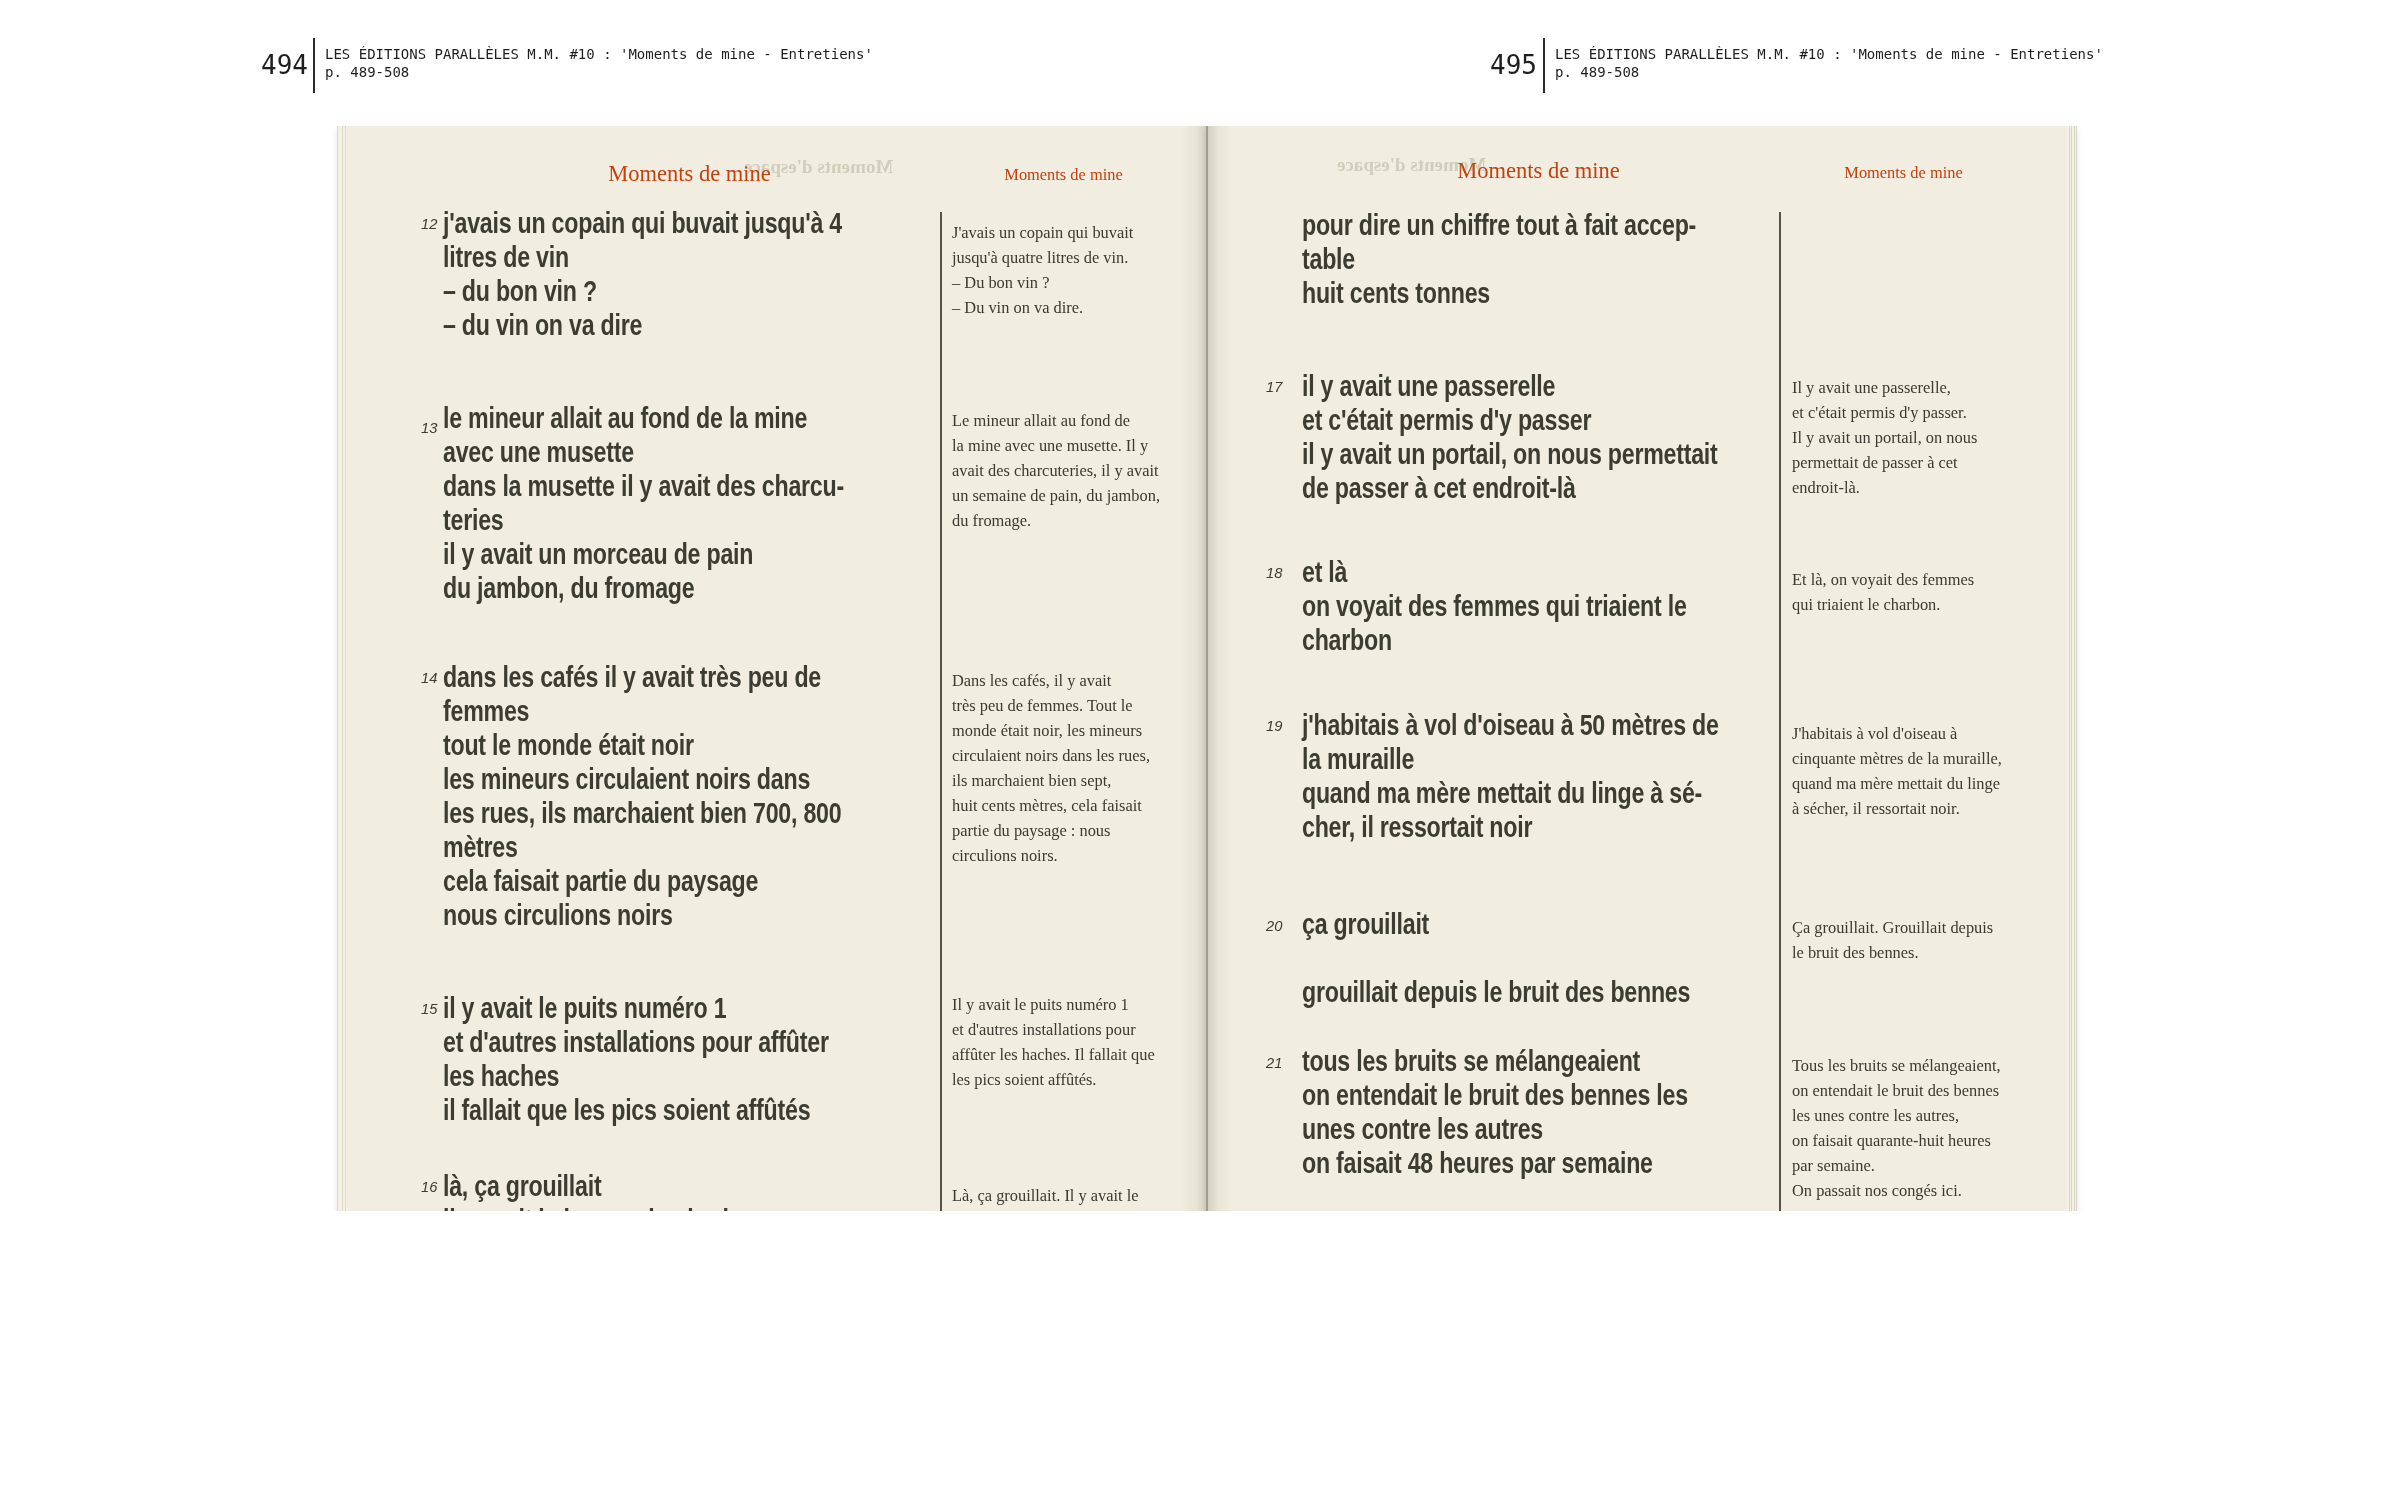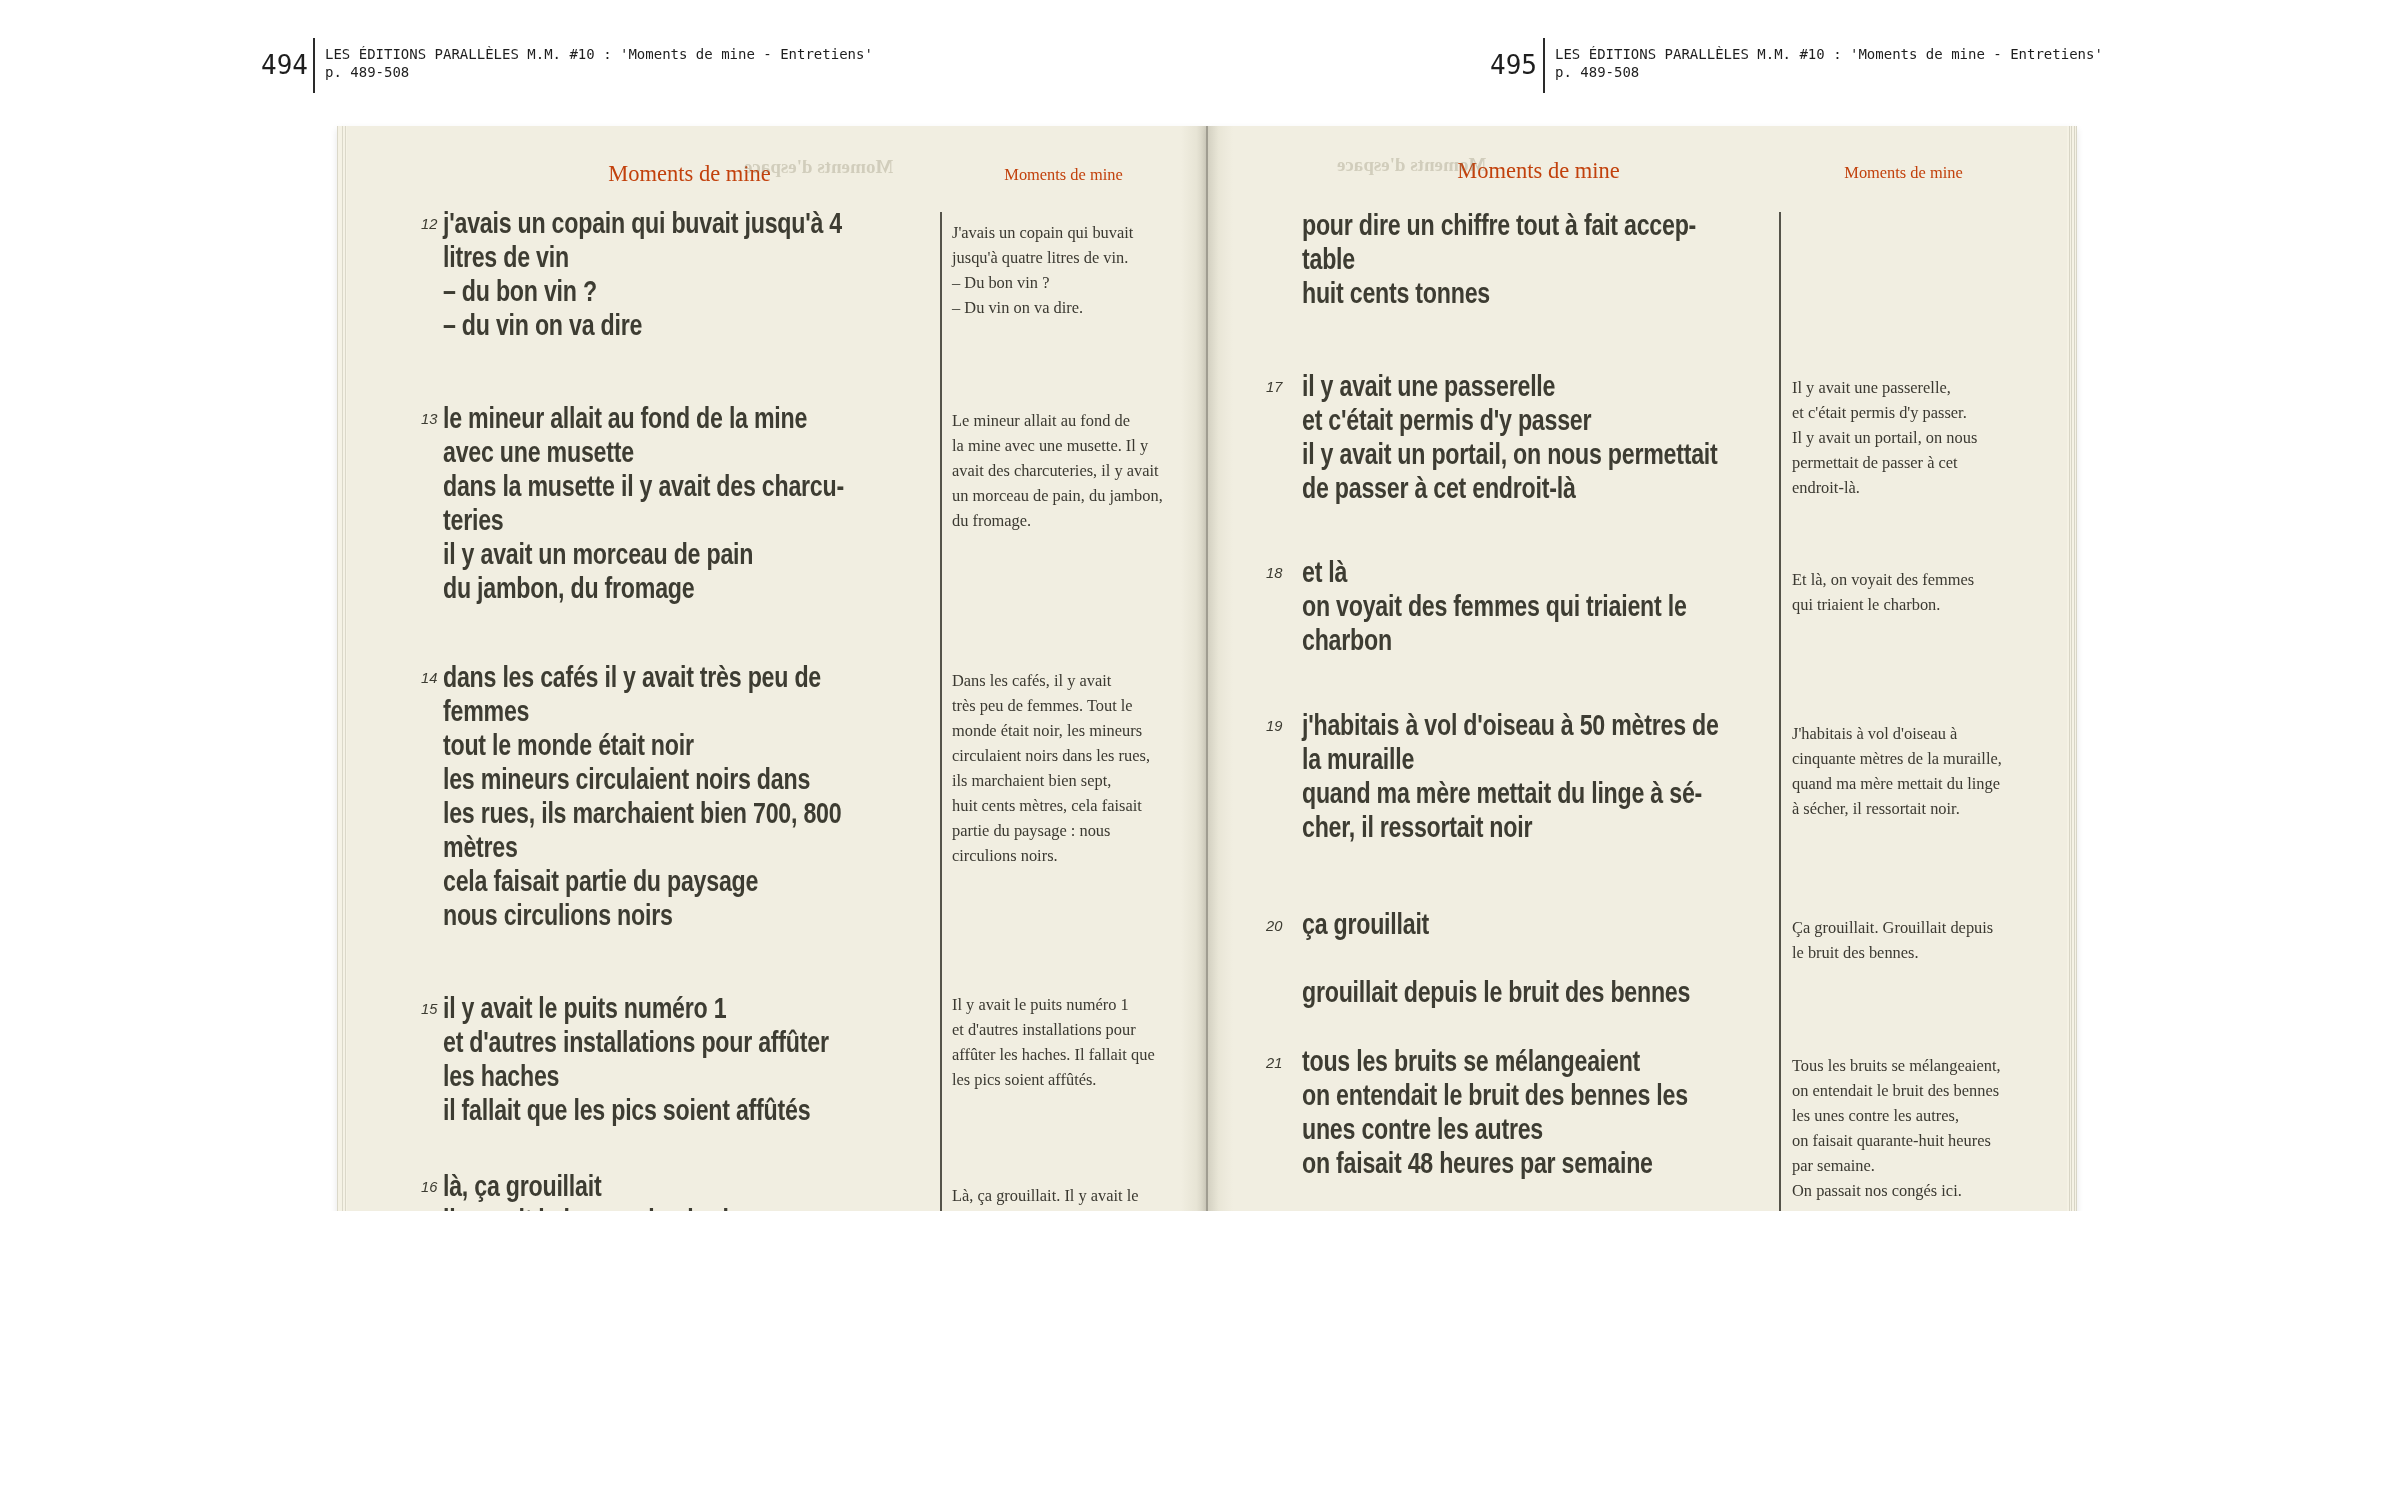--- a/index.html
+++ b/index.html
@@ -97,31 +97,31 @@
   <div class="num nl" style="top:216px;">12</div>
   <div class="verse vl" style="top:206px;">j'avais un copain qui buvait jusqu'à 4
 litres de vin
 – du bon vin ?
 – du vin on va dire</div>
   <div class="note notel" style="top:220px;">J'avais un copain qui buvait
 jusqu'à quatre litres de vin.
 – Du bon vin ?
 – Du vin on va dire.</div>
 
-  <div class="num nl" style="top:411px;">13</div>
+  <div class="num nl" style="top:420px;">13</div>
   <div class="verse vl" style="top:401px;">le mineur allait au fond de la mine
 avec une musette
 dans la musette il y avait des charcu-
 teries
 il y avait un morceau de pain
 du jambon, du fromage</div>
   <div class="note notel" style="top:408px;">Le mineur allait au fond de
 la mine avec une musette. Il y
 avait des charcuteries, il y avait
-un morceau de pain, du jambon,
+un semaine de pain, du jambon,
 du fromage.</div>
 
   <div class="num nl" style="top:670px;">14</div>
   <div class="verse vl" style="top:660px;">dans les cafés il y avait très peu de
 femmes
 tout le monde était noir
 les mineurs circulaient noirs dans
 les rues, ils marchaient bien 700, 800
 mètres
 cela faisait partie du paysage

